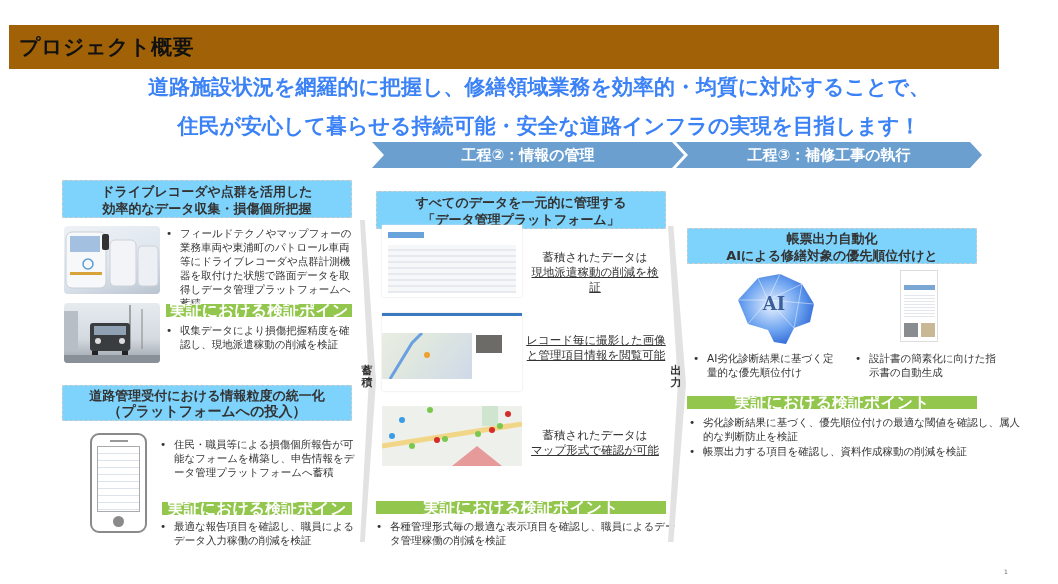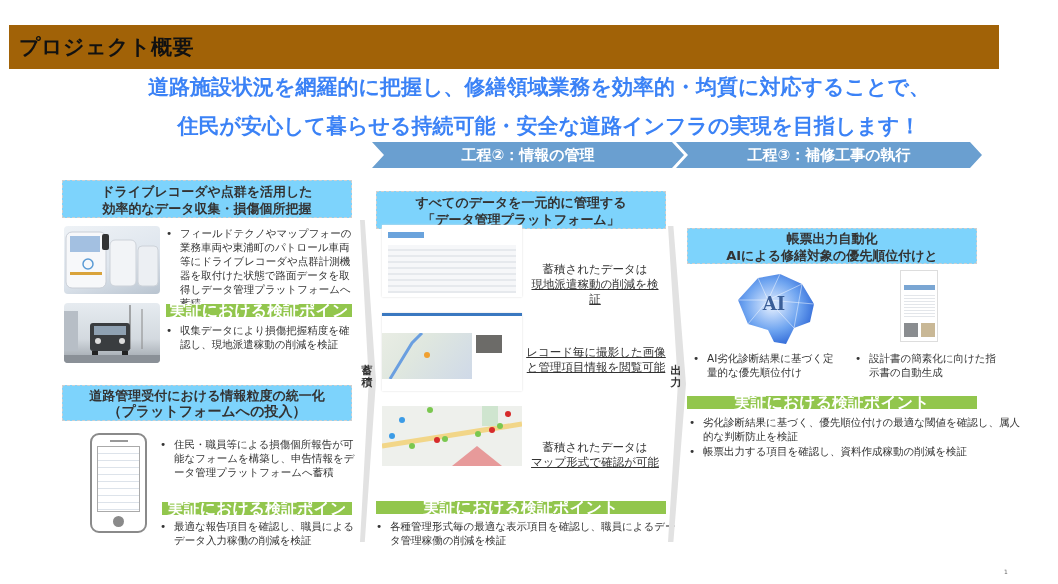--- a/index.html
+++ b/index.html
@@ -23,21 +23,21 @@
 
   .photo { position: absolute; border-radius: 4px; overflow: hidden; }
   .bul { position: absolute; font-size: 10.5px; line-height: 14px; color: #333; }
   .bul .dot { position: absolute; left: 0; top: 0; }
   .bul .txt { display: block; padding-left: 14px; }
   .greenbar { position: absolute; height: 13px; background: #92c64d; color: #fff; font-weight: bold; font-size: 16px; line-height: 13px; text-align: center; }
 
   .flow { position: absolute; background: #e2e2e2; }
   .flow-label { position: absolute; font-size: 11px; font-weight: bold; color: #333; line-height: 12px; width: 12px; text-align: center; }
 
-  .caption { position: absolute; font-size: 11.5px; color: #333; text-align: center; line-height: 15px; margin-top: 12px; }
+  .caption { position: absolute; font-size: 11.5px; color: #333; text-align: center; line-height: 15px; }
   .caption .u { text-decoration: underline; }
 
   .pageno { position: absolute; left: 1004px; top: 568px; font-size: 6px; color: #666; }
 </style>
 </head>
 <body>
 
 <div class="title-bar">
   <span class="t">プロジェクト概要</span>
 </div>

